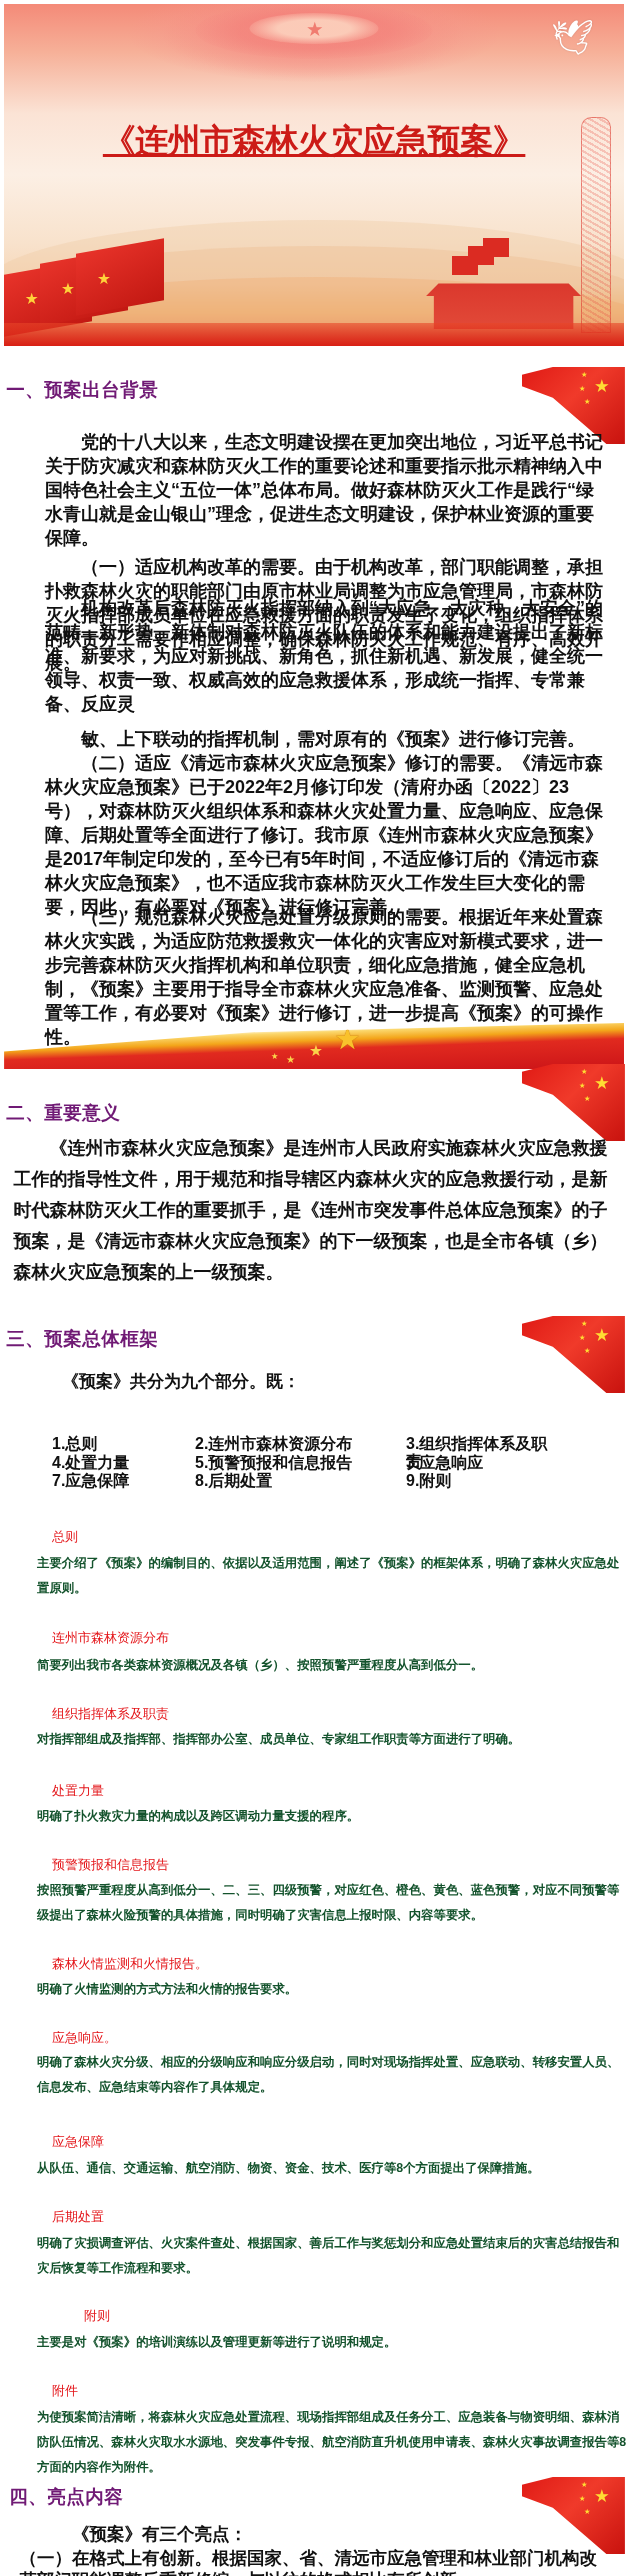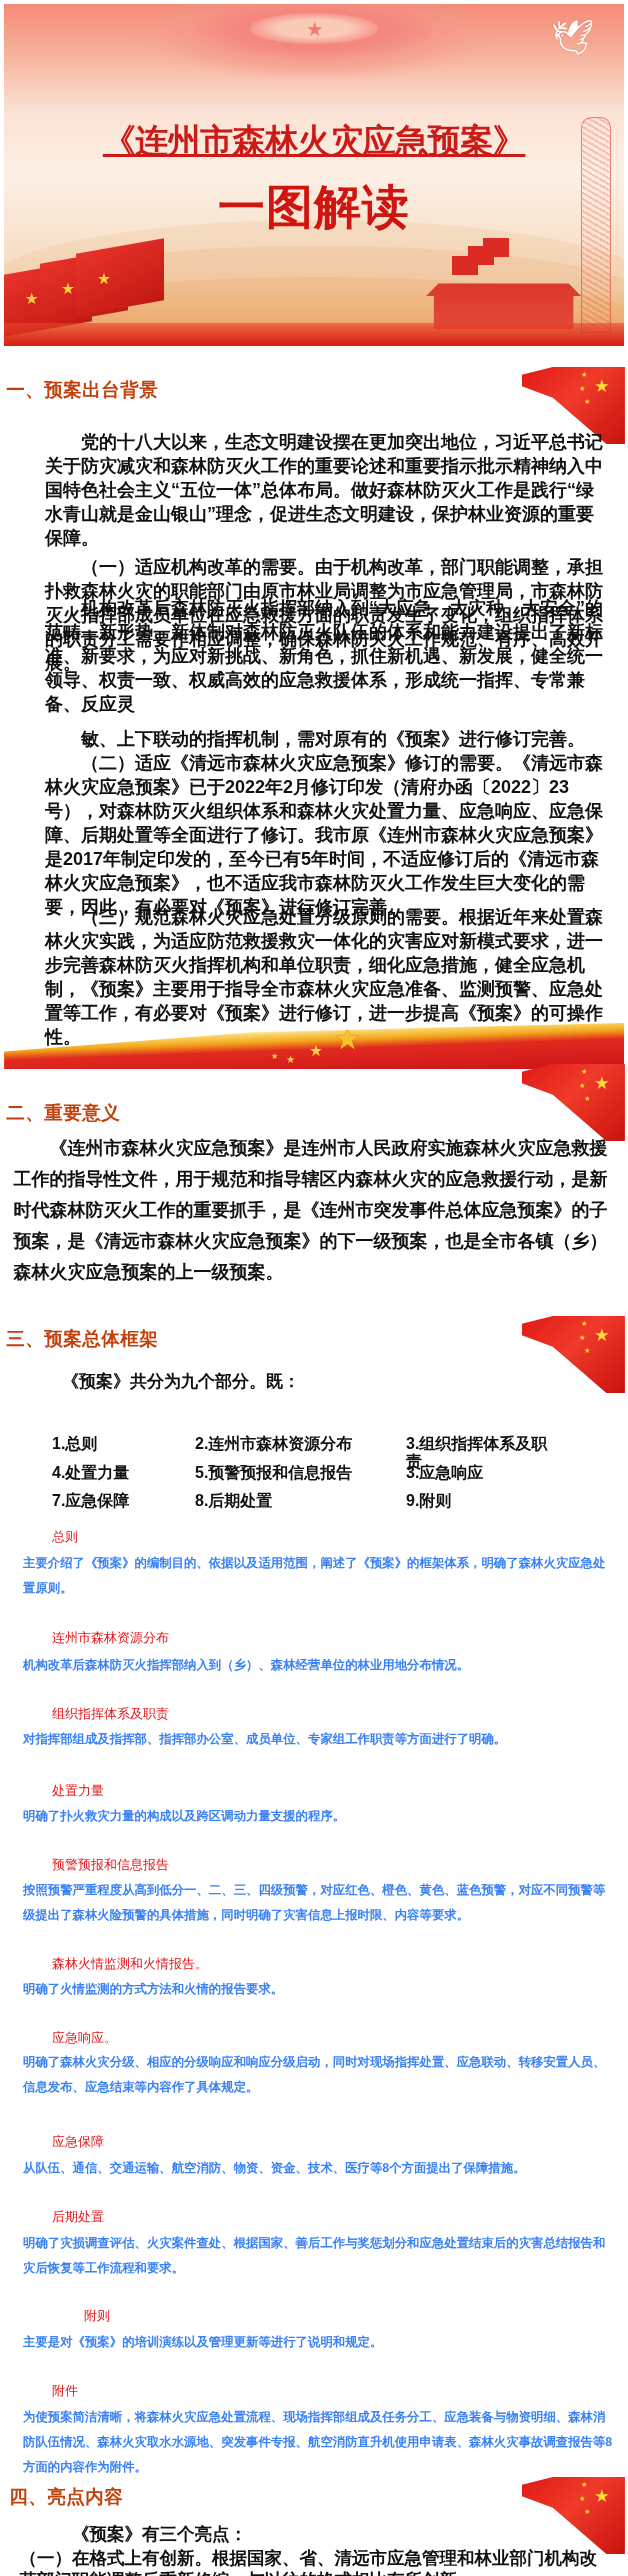--- a/index.html
+++ b/index.html
@@ -42,21 +42,21 @@
   }
   .hero .gate-flag { position: absolute; width: 26px; height: 18.5px; background: #db2b22; }
   .hero .flags-left { position: absolute; left: 0; top: 242px; width: 196px; height: 103px; }
   .hero .flags-left .f { position: absolute; width: 88px; height: 62px; background: linear-gradient(160deg, #e8332a, #c21812); transform: skewY(-10deg); }
   .hero .flags-left .star { position: absolute; color: #ffd23a; font-size: 15.5px; line-height: 1; }
   .hero .ground { position: absolute; left: 0; right: 0; bottom: 0; height: 23px; background: linear-gradient(180deg, rgba(232,70,40,0.6), #d81f14); }
 
   
   .sec-heading {
     position: absolute; left: 6.2px; font-family: "Liberation Sans", sans-serif; font-weight: bold;
-    color: #c2410c; font-size: 18.5px; letter-spacing: 0.5px;
+    color: #701a75; font-size: 18.5px; letter-spacing: 0.5px;
   }
   .flag-corner {
     position: absolute; right: 4.1px; width: 103px; height: 77px;
     background: linear-gradient(135deg, #e01a15 0%, #f03a2a 45%, #c8120e 100%);
     clip-path: polygon(0 10%, 30% 0, 100% 0, 100% 100%, 82% 100%, 30% 40%, 0 25%);
   }
   .flag-corner .s { position: absolute; color: #ffdd33; line-height: 1; }
 
   
   .para { position: absolute; font-family: "Liberation Sans", sans-serif; font-weight: bold; color: #111; }
@@ -71,27 +71,27 @@
     position: absolute; left: 4.1px; top: 1023px; width: 620px; height: 46px; overflow: hidden;
     background: linear-gradient(178deg, #ffffff 0%, #ffffff 22%, #fbd66a 30%, #f3a51a 42%, #e12a1f 55%, #cc1418 100%);
     clip-path: polygon(0 62%, 40% 20%, 100% 0, 100% 100%, 0 100%);
   }
   .ribbon .bigstar { position: absolute; left: 330px; top: 1px; font-size: 30px; color: #f9c22c; line-height: 1; text-shadow: 0 0 1px #b55b00; }
   .ribbon .smstar { position: absolute; color: #fbd34a; line-height: 1; }
 
   
   .parts-grid {
     position: absolute; left: 52px; top: 1435px; width: 505px;
-    display: grid; grid-template-columns: 143px 211px 150px; row-gap: 11px;
+    display: grid; grid-template-columns: 143px 211px 150px; row-gap: 1px;
     font-family: "Liberation Sans", sans-serif; font-weight: bold; font-size: 16px; color: #111;
   }
   .parts-grid div { height: 17.5px; line-height: 17.5px; }
 
   .sub-red { position: absolute; left: 52px; font-family: "Liberation Sans", sans-serif; font-weight: normal; color: #e4161a; font-size: 13px; }
-  .sub-desc { position: absolute; left: 23px; width: 592px; font-family: "Liberation Sans", sans-serif; font-weight: bold; color: #3b82f6; font-size: 12.4px; line-height: 25px; }
+  .sub-desc { position: absolute; left: 37px; width: 592px; font-family: "Liberation Sans", sans-serif; font-weight: bold; color: #14532d; font-size: 12.4px; line-height: 25px; }
 </style>
 </head>
 <body>
 
 <div class="hero">
   <div class="ring r1"></div>
   <div class="ring r2"></div>
   <div class="ring r3"></div>
   <div class="center-star">★</div>
   <div class="mountain m1"></div>
@@ -106,21 +106,20 @@
   <div class="flags-left">
     <div class="f" style="left:0;top:20.6px;"></div>
     <div class="f" style="left:36px;top:10.3px;"></div>
     <div class="f" style="left:72px;top:0;"></div>
     <span class="star" style="left:20.6px;top:46px;">★</span>
     <span class="star" style="left:57px;top:36px;">★</span>
     <span class="star" style="left:93px;top:26px;">★</span>
   </div>
   <div class="ground"></div>
   <div class="title-main">《连州市森林火灾应急预案》</div>
-  <div class="title-sub">一图解读</div>
 </div>
 
 <div class="flag-corner" style="top:367px;">
   <span class="s" style="left:72px;top:11.3px;font-size:17.5px;">★</span>
   <span class="s" style="left:59px;top:4.1px;font-size:7.2px;">★</span>
   <span class="s" style="left:57px;top:17.5px;font-size:7.2px;">★</span>
   <span class="s" style="left:62px;top:31px;font-size:7.2px;">★</span>
 </div>
 <div class="sec-heading" style="top:377px;">一、预案出台背景</div>
 
@@ -165,21 +164,21 @@
   <div>3.应急响应</div>
   <div>7.应急保障</div>
   <div>8.后期处置</div>
   <div>9.附则</div>
 </div>
 
 <div class="sub-red" style="top:1528px;">总则</div>
 <div class="sub-desc" style="top:1551px;">主要介绍了《预案》的编制目的、依据以及适用范围，阐述了《预案》的框架体系，明确了森林火灾应急处置原则。</div>
 
 <div class="sub-red" style="top:1629px;">连州市森林资源分布</div>
-<div class="sub-desc" style="top:1653px;">机构改革后森林防灭火指挥部纳入到（乡）、森林经营单位的林业用地分布情况。</div>
+<div class="sub-desc" style="top:1653px;">简要列出我市各类森林资源概况及各镇（乡）、按照预警严重程度从高到低分一。</div>
 
 <div class="sub-red" style="top:1705px;">组织指挥体系及职责</div>
 <div class="sub-desc" style="top:1727px;">对指挥部组成及指挥部、指挥部办公室、成员单位、专家组工作职责等方面进行了明确。</div>
 
 <div class="sub-red" style="top:1782px;">处置力量</div>
 <div class="sub-desc" style="top:1804px;">明确了扑火救灾力量的构成以及跨区调动力量支援的程序。</div>
 
 <div class="sub-red" style="top:1856px;">预警预报和信息报告</div>
 <div class="sub-desc" style="top:1878px;">按照预警严重程度从高到低分一、二、三、四级预警，对应红色、橙色、黄色、蓝色预警，对应不同预警等级提出了森林火险预警的具体措施，同时明确了灾害信息上报时限、内容等要求。</div>
 

